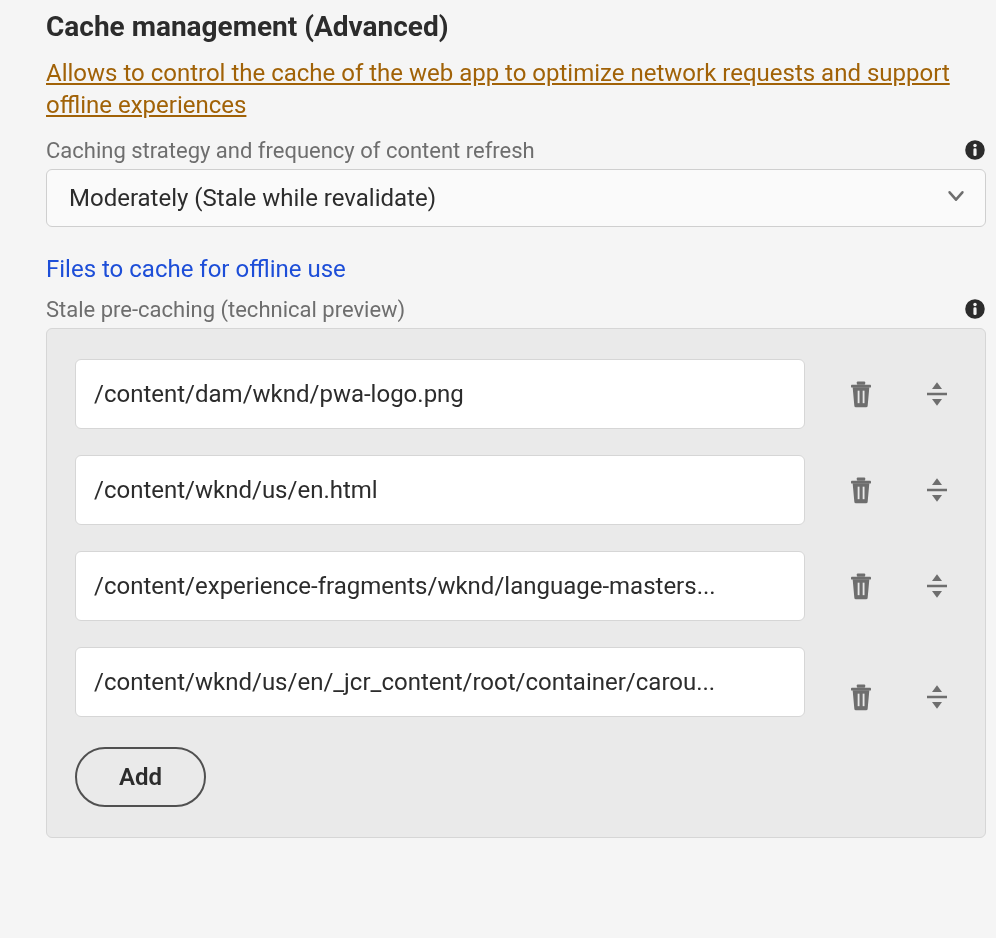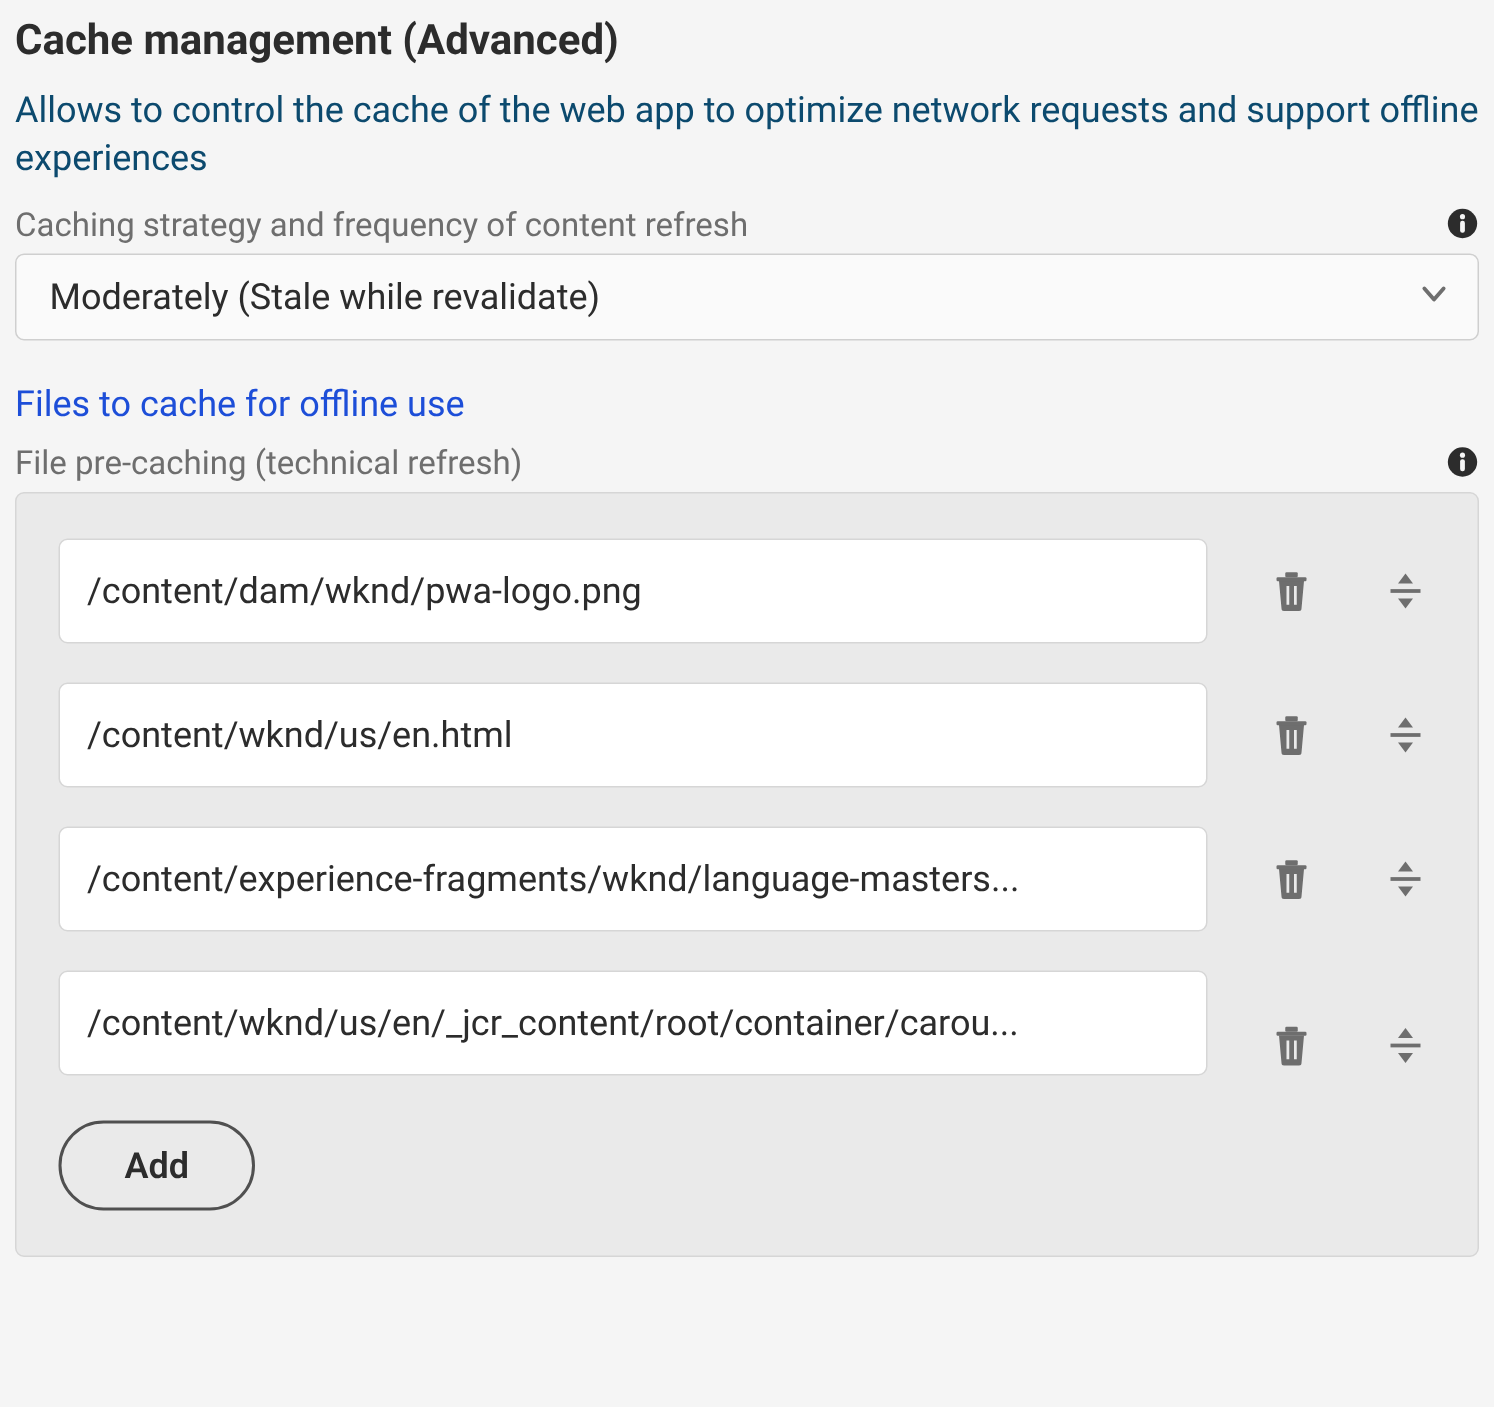--- a/index.html
+++ b/index.html
@@ -6,36 +6,38 @@
   html, body {
     margin: 0;
     padding: 0;
     background: #f5f5f5;
     font-family: -apple-system, BlinkMacSystemFont, "Segoe UI", Roboto, "Helvetica Neue", Arial, sans-serif;
     color: #2c2c2c;
     width: 996px;
   }
   .panel {
     padding: 10px 10px 20px 10px;
+    margin-left: 36px;
   }
   .section-title {
     font-size: 28px;
     font-weight: 700;
     margin: 0 0 14px 0;
     color: #2c2c2c;
   }
   .section-desc {
     font-size: 24px;
     line-height: 1.35;
-    color: #0c4a6e;
+    color: #a16207;
     margin: 0 0 16px 0;
+    text-decoration: underline;
   }
   .field-label-row {
     display: flex;
-    align-items: flex-start;
+    align-items: center;
     justify-content: space-between;
     margin-bottom: 6px;
   }
   .field-label {
     font-size: 22px;
     color: #6e6e6e;
   }
   .info-icon {
     width: 22px;
     height: 22px;
@@ -175,21 +177,21 @@
     <span class="chevron">
       <svg>
           <use href="#sym-chevron"></use>
         </svg>
     </span>
   </div>
 
   <div class="sub-heading">Files to cache for offline use</div>
 
   <div class="field-label-row">
-    <span class="field-label">File pre-caching (technical refresh)</span>
+    <span class="field-label">Stale pre-caching (technical preview)</span>
     <span class="info-icon">
       <svg>
           <use href="#sym-info"></use>
         </svg>
     </span>
   </div>
 
   <div class="list-group">
 
     <div class="list-row">

